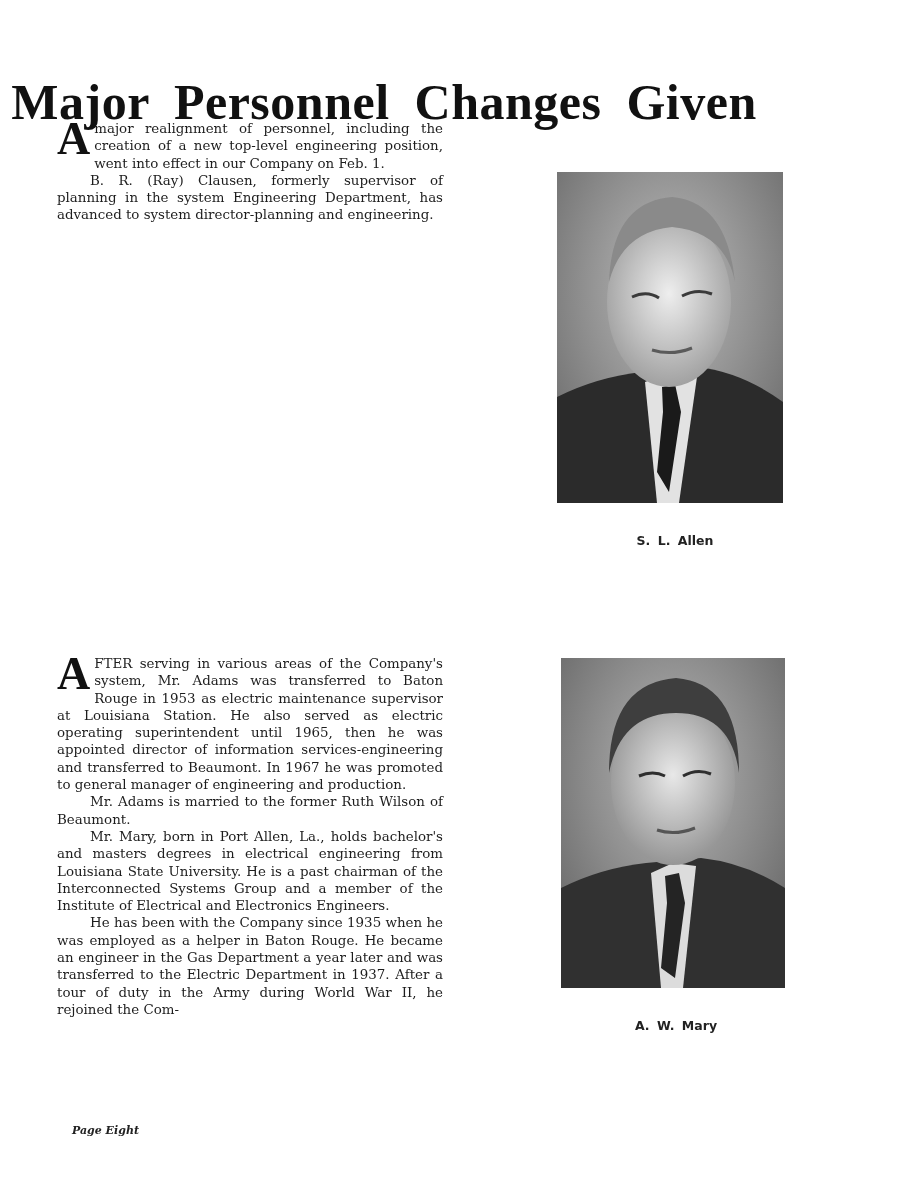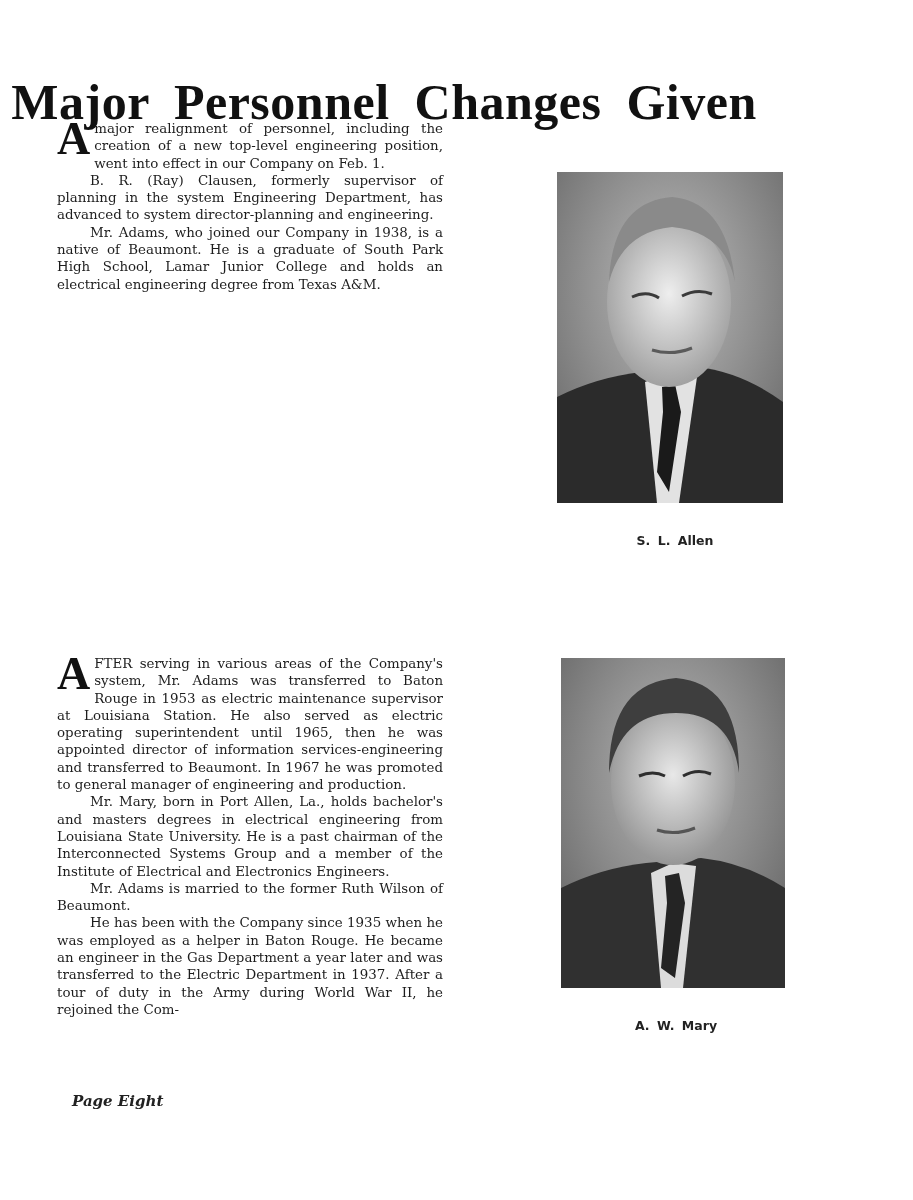--- a/index.html
+++ b/index.html
@@ -19,49 +19,48 @@
     .col p { margin: 0; text-indent: 33px; }
     .col p.first { text-indent: 0; }
     .dropcap {
       float: left; font-family: "Liberation Serif", "DejaVu Serif", serif;
       font-size: 46px; line-height: 36px; margin: 0 4px 0 0; padding-top: 1px;
       color: #111; font-weight: bold;
     }
     .block1 { top: 120px; }
     .block2 { top: 655px; }
     .footer {
-      position: absolute; left: 72px; top: 1092px;
+      position: absolute; left: 72px; top: 1124px;
       font-family: "DejaVu Serif", "Liberation Serif", serif;
-      font-style: italic; font-weight: bold; font-size: 15px; color: #222;
+      font-style: italic; font-weight: bold; font-size: 11px; color: #222;
     }
     .photo {
       position: absolute; overflow: hidden; background: #7b7b7b;
     }
     .photo svg { display: block; }
     .caption {
       position: absolute; width: 250px; text-align: center;
       font-family: "DejaVu Sans", "Liberation Sans", sans-serif;
       font-weight: bold; font-size: 12.5px; word-spacing: 3px; color: #222;
     }
   </style>
 </head>
 <body>
 
 <h1 class="title">Major Personnel Changes Given</h1>
 
 <div class="col block1">
   <p class="first"><span class="dropcap">A</span><span> major realignment of personnel, including the creation of a new top-level engineering position, went into effect in our Company on Feb. 1.</span></p>
   <p>B. R. (Ray) Clausen, formerly supervisor of planning in the system Engineering Department, has advanced to system director-planning and engineering.</p>
-  <p>Mr. Adams, who joined our Company in 1938, is a native of Beaumont. He is a graduate of South Park High School, Lamar Junior College and holds an electrical engineering degree from Texas A&amp;M.</p>
 </div>
 
 <div class="col block2">
   <p class="first"><span class="dropcap">A</span><span>FTER serving in various areas of the Company's system, Mr. Adams was transferred to Baton Rouge in 1953 as electric maintenance supervisor at Louisiana Station. He also served as electric operating superintendent until 1965, then he was appointed director of information services-engineering and transferred to Beaumont. In 1967 he was promoted to general manager of engineering and production.</span></p>
+  <p>Mr. Adams is married to the former Ruth Wilson of Beaumont.</p>
   <p>Mr. Mary, born in Port Allen, La., holds bachelor's and masters degrees in electrical engineering from Louisiana State University. He is a past chairman of the Interconnected Systems Group and a member of the Institute of Electrical and Electronics Engineers.</p>
-  <p>Mr. Adams is married to the former Ruth Wilson of Beaumont.</p>
   <p>He has been with the Company since 1935 when he was employed as a helper in Baton Rouge. He became an engineer in the Gas Department a year later and was transferred to the Electric Department in 1937. After a tour of duty in the Army during World War II, he rejoined the Com-</p>
 </div>
 
 <div class="footer">Page Eight</div>
 
 <div class="photo" style="left:557px; top:172px; width:226px; height:331px;">
   <svg width="226" height="331" viewBox="0 0 226 331">
     <defs>
       <radialGradient id="bg1" cx="50%" cy="35%" r="70%">
         <stop offset="0%" stop-color="#bdbdbd"></stop>

